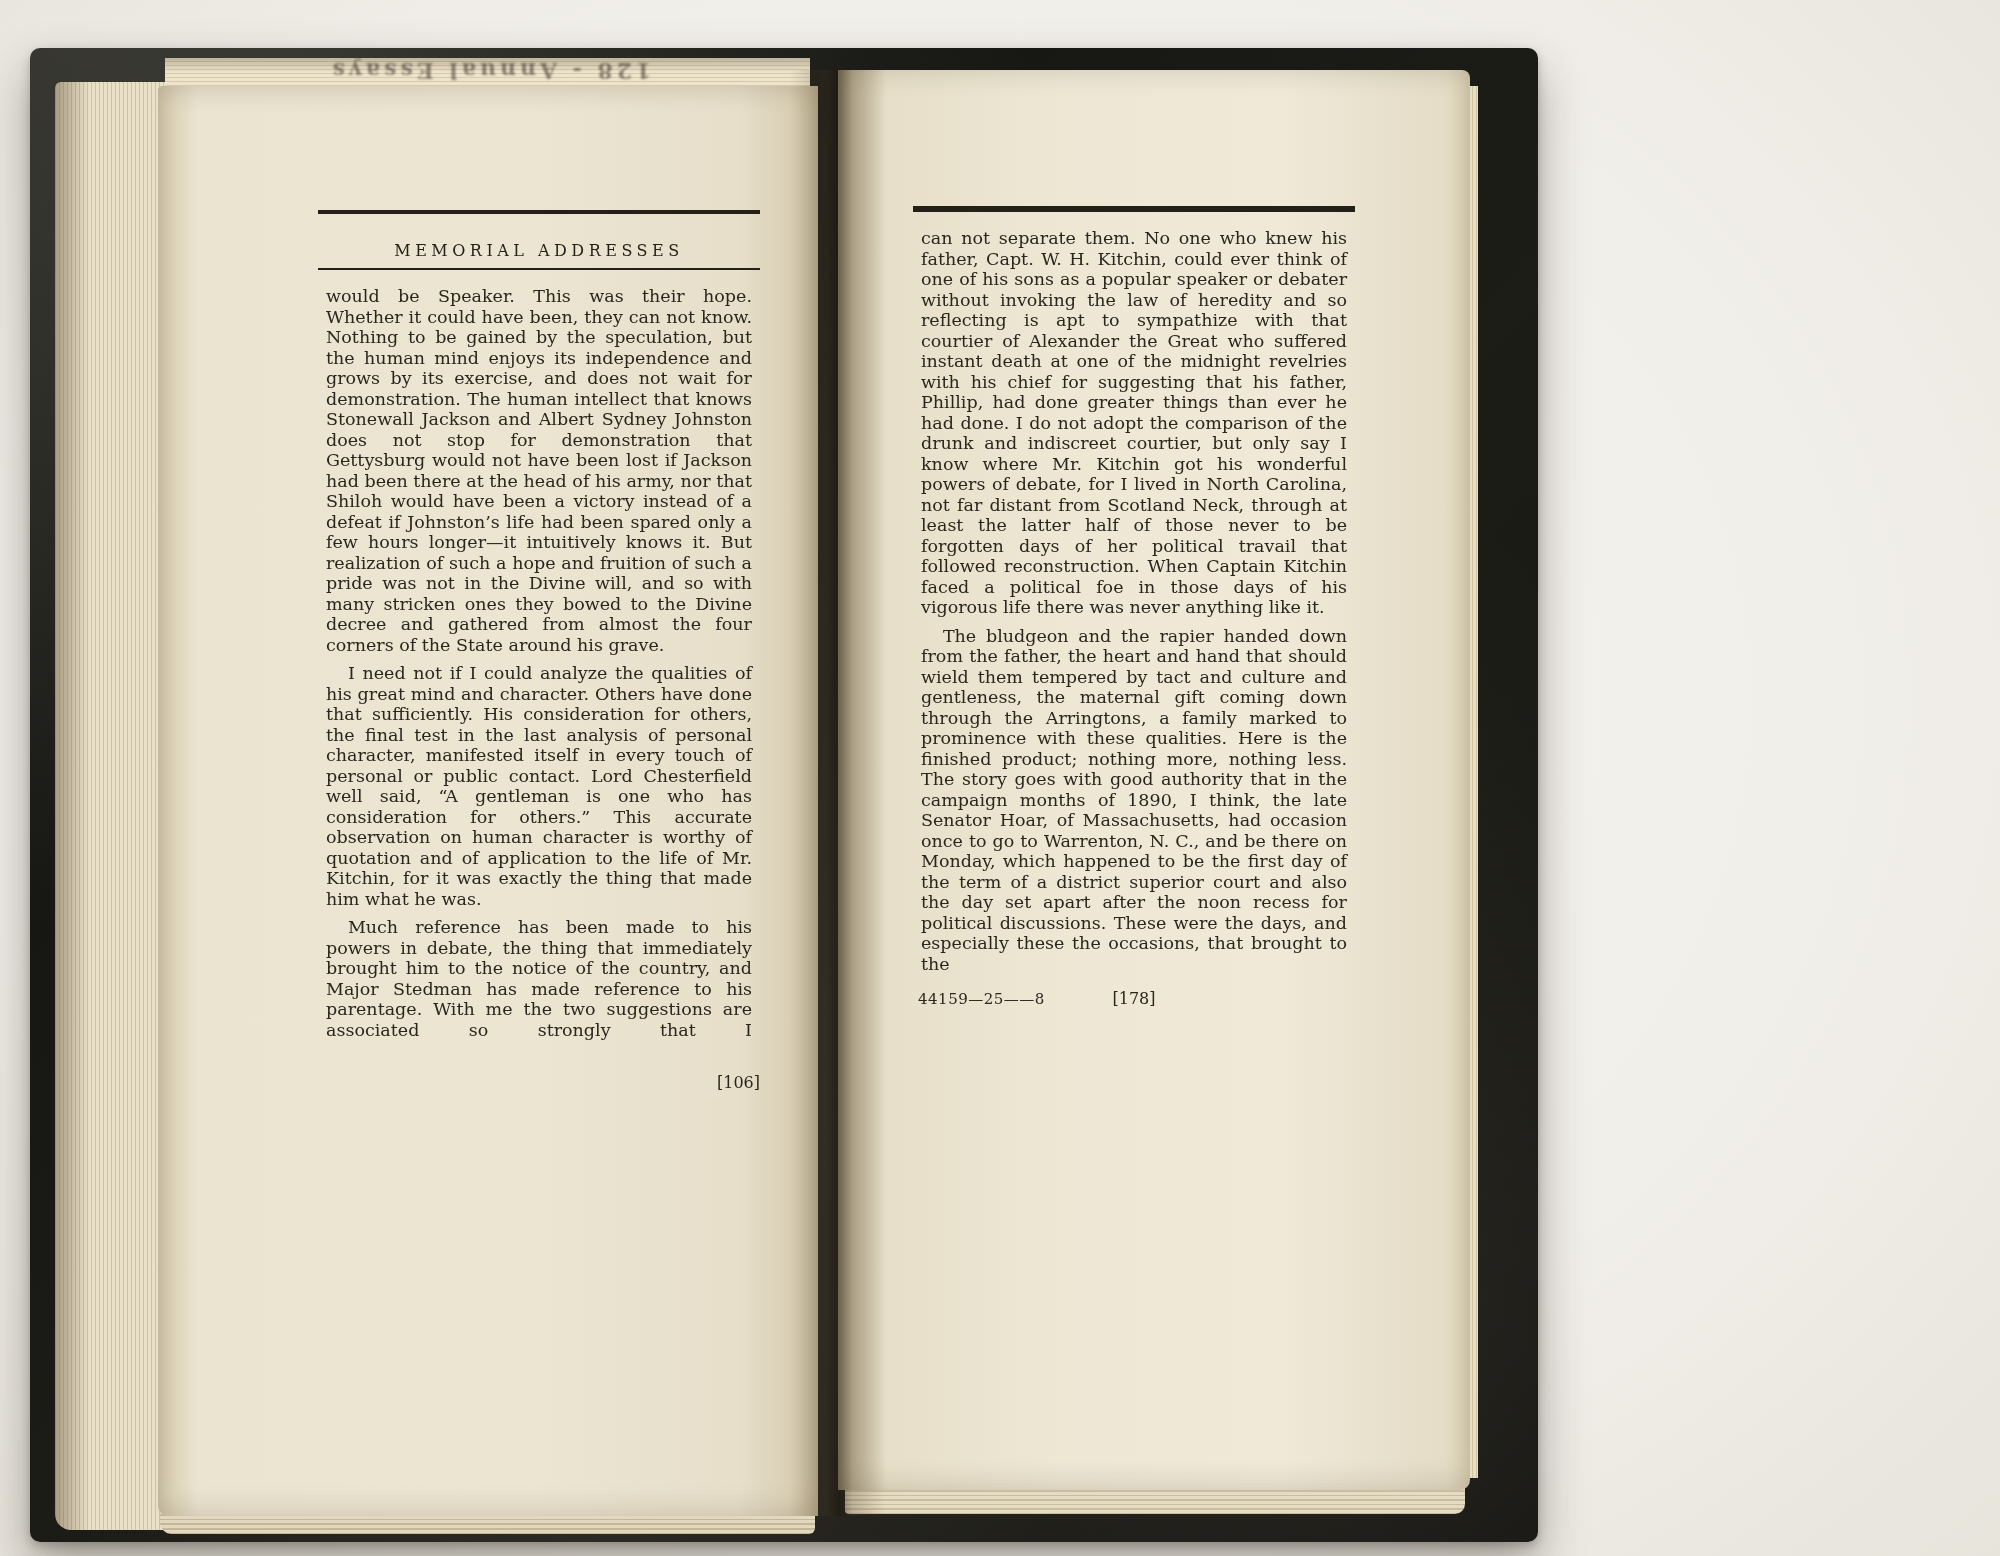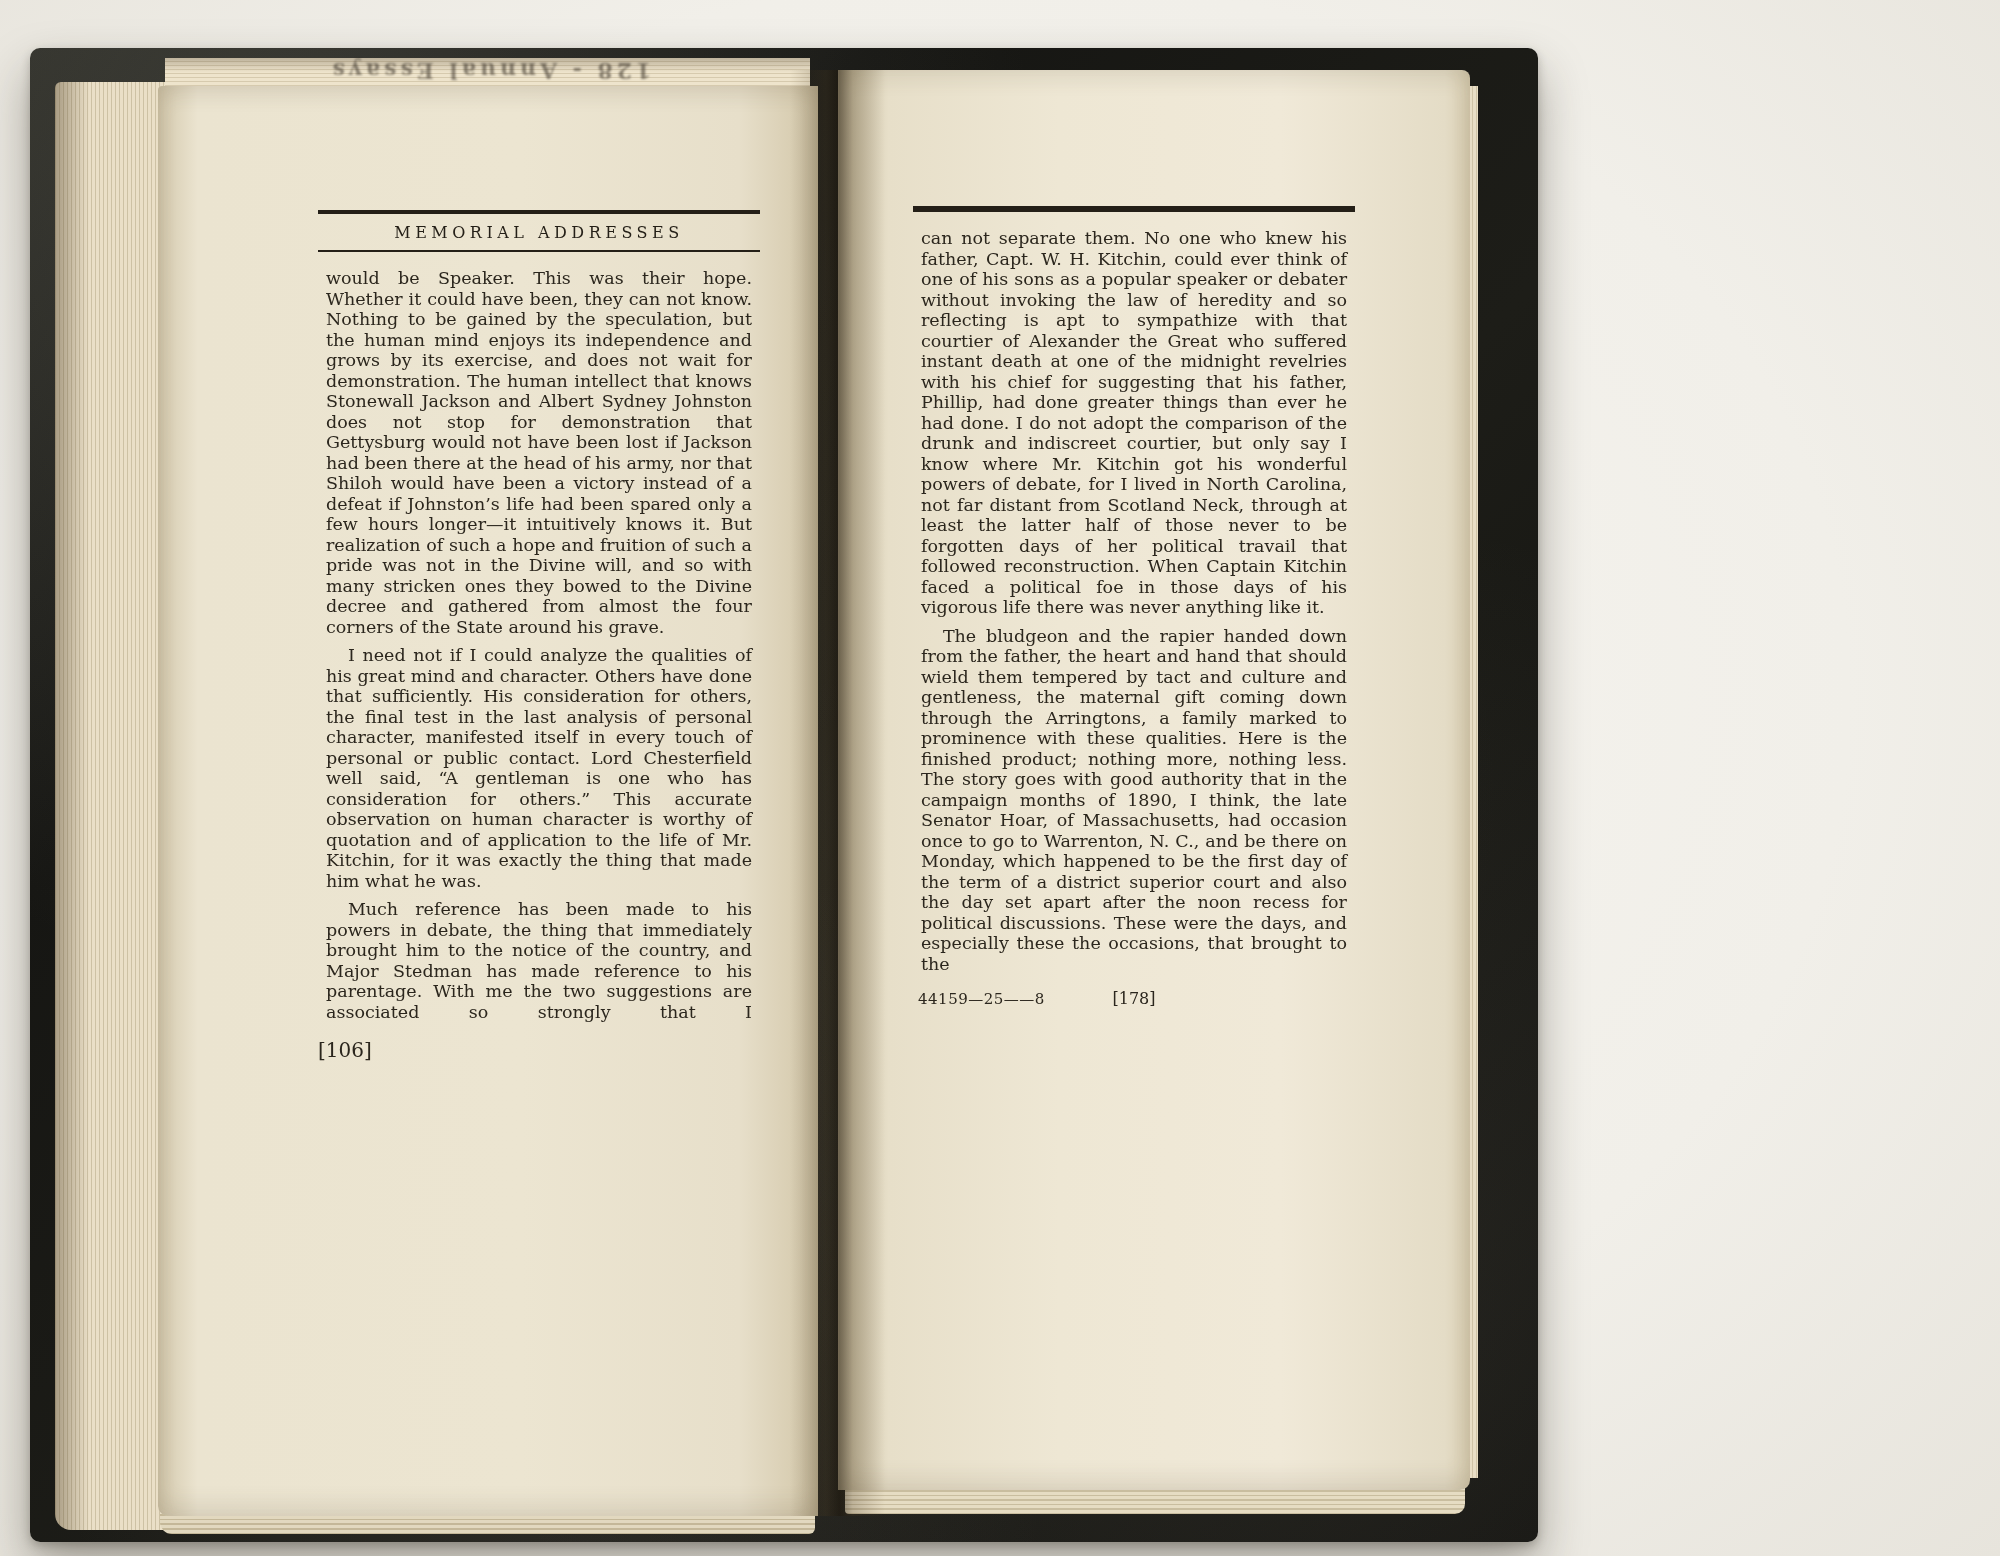--- a/index.html
+++ b/index.html
@@ -90,27 +90,27 @@
   
   .text-col{
     position:absolute;z-index:5;width:442px;color:#2b261d;
   }
   .col-left{left:318px;top:210px;}
   .col-right{left:913px;top:206px;}
   .rule-thick{height:4px;background:#241f17;}
   .rule-thin{height:2px;background:#241f17;}
   .running-head{
     text-align:center;font-size:16px;letter-spacing:4.5px;
-    padding:9px 0 8px 0;color:#241f17;
+    padding:27px 0 8px 0;color:#241f17;
   }
   .body-text{margin-top:16px;font-size:17.5px;line-height:20.5px;text-align:justify;}
   .para{margin:8px;text-indent:1.25em;}
   .para.cont{text-indent:0;}
   .para.runover{text-align-last:justify;}
-  .page-number{text-align:left;font-size:20px;margin-top:16px;color:#2b261d;}
+  .page-number{text-align:right;font-size:16px;margin-top:33px;color:#2b261d;}
   .footer-row{position:relative;text-align:center;font-size:16px;margin-top:15px;color:#2b261d;}
   .print-sig{position:absolute;left:5px;top:1px;font-size:15px;letter-spacing:0.5px;}
 </style>
 </head>
 <body>
 
 <div class="scene">
 
   <div class="cover"></div>
 

